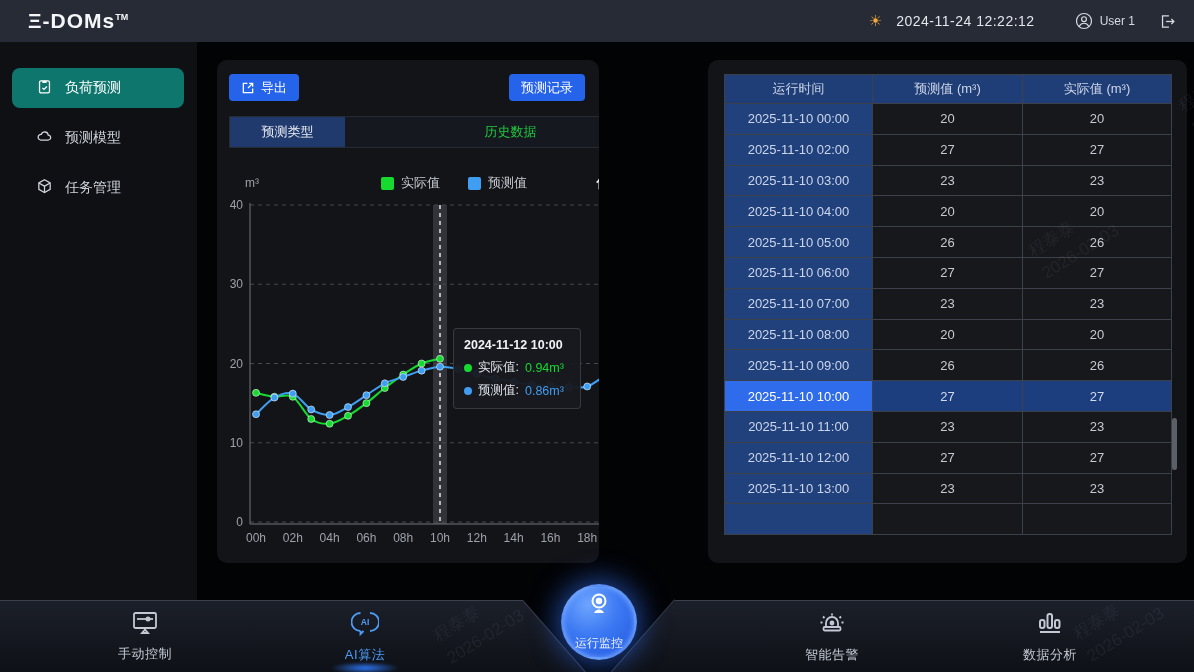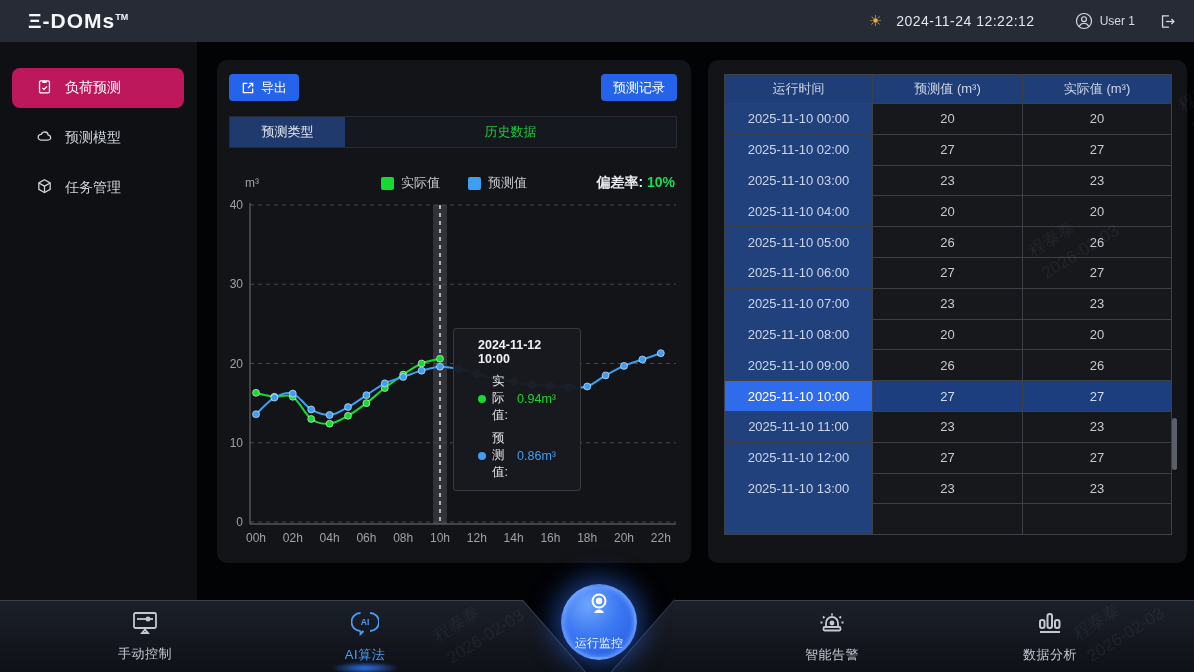--- a/index.html
+++ b/index.html
@@ -16,26 +16,26 @@
   .sun { color:#f2a93b; font-size:15px; cursor:pointer; }
   .datetime { color:#e3e6eb; font-size:14px; letter-spacing:.5px; margin-right:26px; }
   .userbox { display:flex; align-items:center; gap:7px; color:#d7dae0; font-size:12px; cursor:pointer; }
   .icon-svg { display:inline-block; vertical-align:middle; }
   .logout { margin-left:10px; color:#d7dae0; cursor:pointer; }
 
   
   .sidebar { position:absolute; left:0; top:42px; width:197px; height:558px; background:#0e1014; z-index:20; }
   .side-item { position:absolute; left:12px; width:172px; height:40px; border-radius:8px;
     display:flex; align-items:center; gap:12px; padding-left:24px; color:#cfd3da; font-size:14px; cursor:pointer; }
-  .side-item.active { background:#be185d; color:#fff; }
+  .side-item.active { background:#0f766e; color:#fff; }
   .side-item .icon-svg { flex:0 0 auto; }
 
   
   .panel { position:absolute; top:60px; height:503px; background:#131418; border-radius:10px; overflow:hidden; }
-  .chart-panel { left:217px; width:474px; }
+  .chart-panel { left:217px; width:382px; }
   .table-panel { left:708px; width:479px;text-decoration:underline; }
 
   
   .btn { position:absolute; background:#2563eb; color:#fff; font-size:13px; border:none; border-radius:4px;
     height:27px; display:flex; align-items:center; gap:6px; padding:0 12px; cursor:pointer; }
   .btn-export { left:12px; top:14px; }
   .btn-record { right:14px; top:14px; }
   .tabbar { position:absolute; left:12px; top:56px; width:448px; height:32px; background:#15181e;
     border:1px solid #262a33; display:flex; }
   .tab { height:100%; display:flex; align-items:center; justify-content:center; font-size:13px; cursor:pointer; }
@@ -46,21 +46,21 @@
   .unit-label { position:absolute; left:28px; top:2px; color:#9ea1a8; font-size:12px; }
   .legend { position:absolute; left:0; right:0; top:0; display:flex; justify-content:center; gap:28px; }
   .legend-item { display:flex; align-items:center; gap:7px; color:#c6c9cf; font-size:13px; cursor:pointer; }
   .legend-swatch { width:13px; height:13px; border-radius:2px; }
   .deviation { position:absolute; right:16px; top:0; font-size:14px; font-weight:bold; color:#e6e9ee; }
   .deviation b { font-weight:bold; }
 
   .chart-svg { position:absolute; left:0; top:130px; }
 
   .tooltip { position:absolute; left:236px; top:268px; width:128px; background:rgba(24,26,31,.96);
-    border:1px solid rgba(255,255,255,.14); border-radius:4px; padding:9px 24px; z-index:5; }
+    border:1px solid rgba(255,255,255,.14); border-radius:4px; padding:9px 10px; z-index:5; }
   .tooltip-title { color:#f0f2f5; font-size:12.5px; font-weight:bold; margin-bottom:7px; }
   .tooltip-row { display:flex; align-items:center; gap:6px; color:#dfe2e8; font-size:12.5px; margin-top:6px; }
   .tooltip-dot { width:8px; height:8px; border-radius:50%; flex:0 0 auto; }
 
   
   .datatable { position:absolute; left:16px; top:14px; width:447px; border-collapse:collapse; table-layout:fixed; }
   .datatable th { background:#1f3e78; color:#cfd7e6; font-size:13px; font-weight:normal; height:29px;
     border:1px solid #3b4049; }
   .datatable td { height:30.8px; text-align:center; font-size:13px; border:1px solid #3b4049; cursor:pointer; }
   .datatable td.time { background:#21417d; color:#ccd6ea; }

